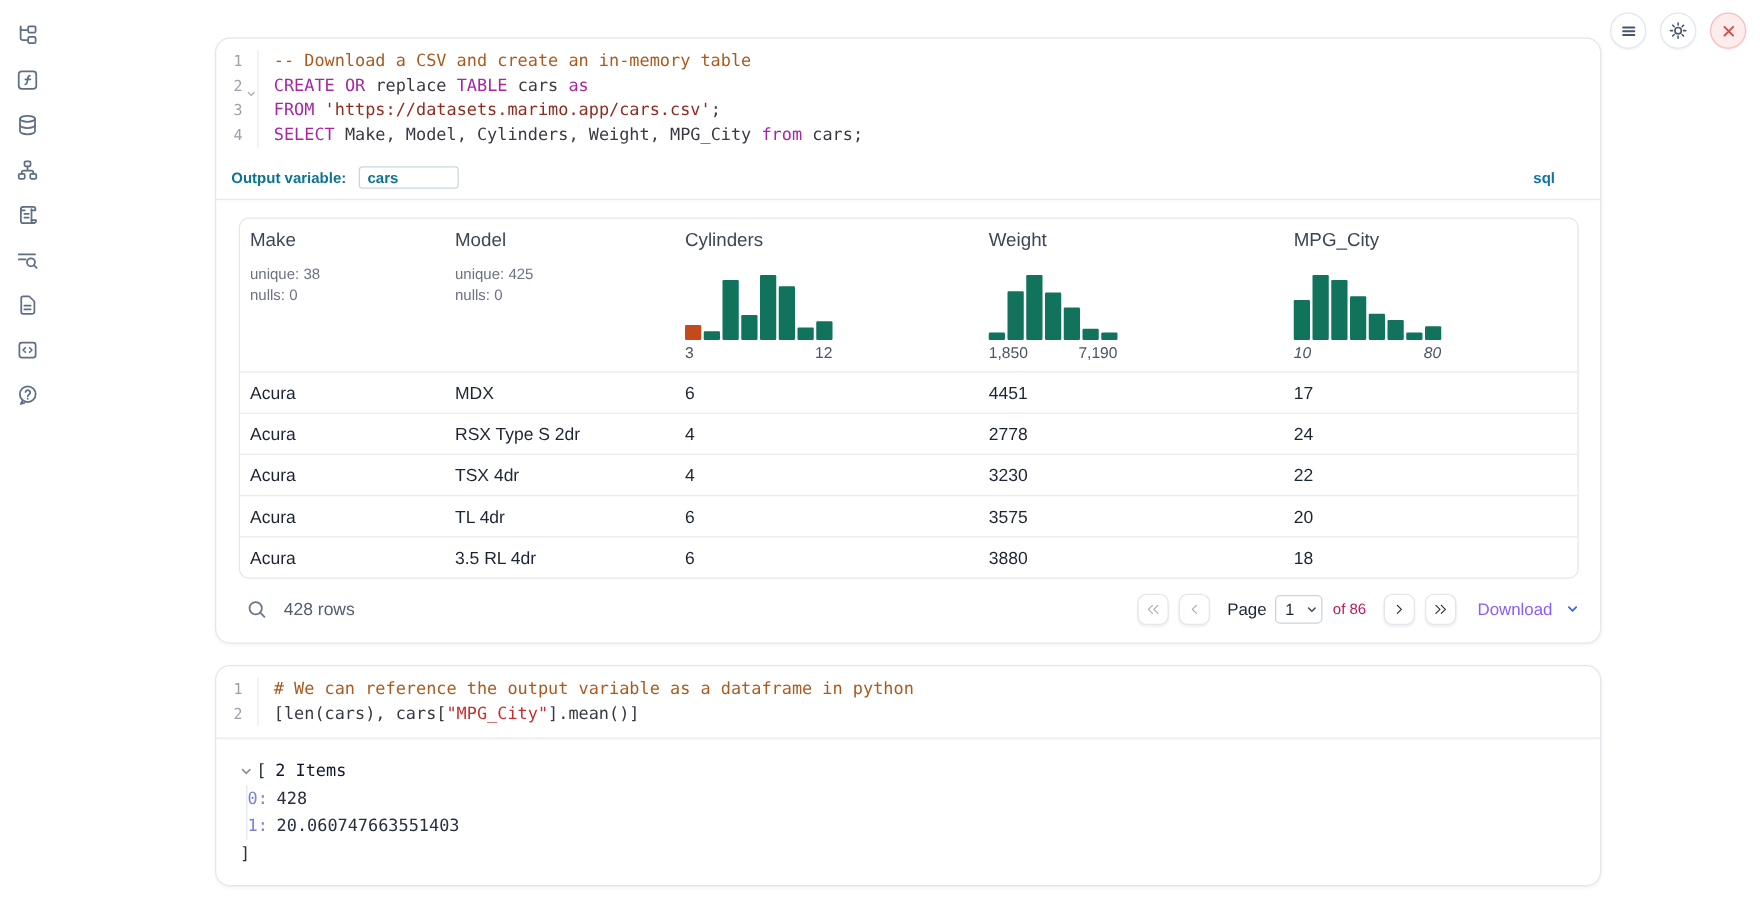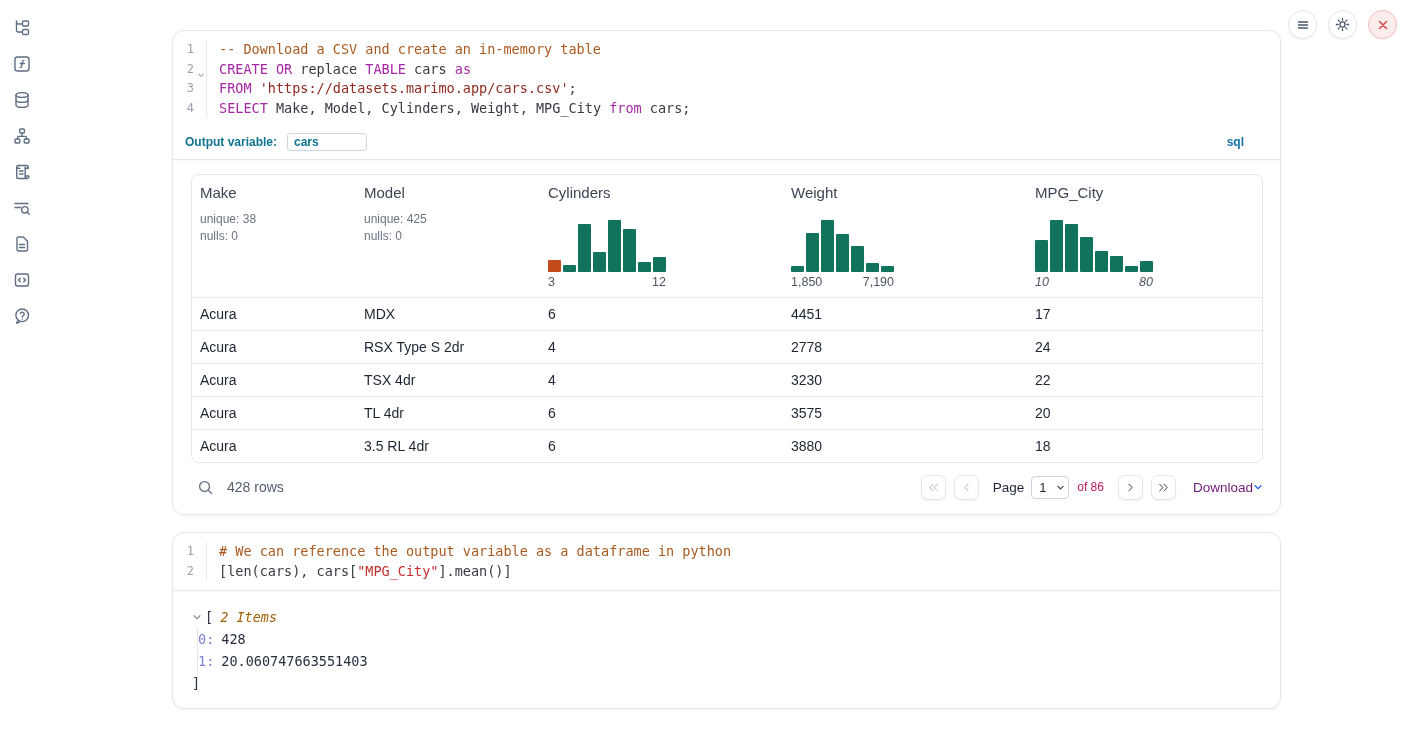--- a/index.html
+++ b/index.html
@@ -82,31 +82,31 @@
   .pg-btn.enabled  svg { stroke:#2a3442; }
   .pg-gap4 { margin-left:8px; }
   .page-label { font-size:13.5px; color:#1c2634; margin:0 7px 0 14px; }
   .page-select-wrap { position:relative; display:flex; align-items:center; }
   .page-select { appearance:none; -webkit-appearance:none; width:38px; height:23px;
     border:1px solid #ccd3dc; border-radius:4px; background:#fff; font-size:13px;
     color:#1c2634; padding:0 14px 0 7px; cursor:pointer; }
   .page-select-wrap svg { position:absolute; right:4px; pointer-events:none;
     stroke:#3c4654; fill:none; stroke-width:1.6; stroke-linecap:round; }
   .page-total { font-size:12px; color:#be185d; margin:0 14px 0 8px; }
-  .download { display:flex; align-items:center; gap:0; border:none; background:none;
-    color:#701a75; font-size:13.5px; font-weight:500; cursor:pointer; margin-left:17px; }
+  .download { display:flex; align-items:center; gap:11px; border:none; background:none;
+    color:#8b5cf6; font-size:13.5px; font-weight:500; cursor:pointer; margin-left:17px; }
   .download svg { stroke:#2563eb; fill:none; stroke-width:1.6; stroke-linecap:round; }
 
   
   .tree { padding:15px 16px 14px 19px; font-family:"DejaVu Sans Mono",monospace;
     font-size:13.5px; line-height:22px; color:#27303f; }
   .tree-head { display:flex; align-items:center; }
   .tree-toggle { border:none; background:none; padding:0 3px 0 0; cursor:pointer; display:flex; }
   .tree-toggle svg { stroke:#8a919c; fill:none; stroke-width:1.6; stroke-linecap:round; }
-  .tree-items-label { font-style:italic; color:#a16207; margin-left:7px; }
+  .tree-items-label { color:#0f172a; margin-left:7px; }
   .tree-children { margin-left:5px; border-left:1px solid #e4e7ea; padding-left:0; }
   .tree-key { color:#7d81d6; }
   .tree-val { margin-left:7px; color:#27303f; }
 </style>
 </head>
 <body>
 
 <aside class="sidebar">
   <button class="side-btn">
     <svg width="20" height="20" viewBox="0 0 20 20">

